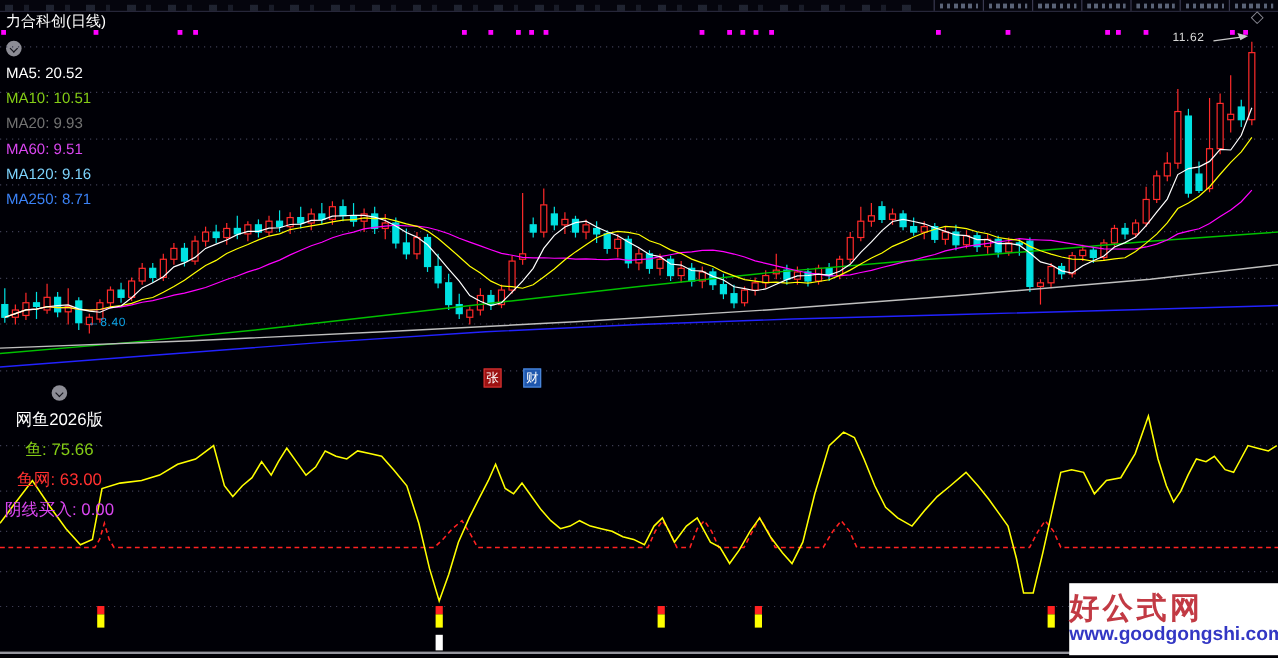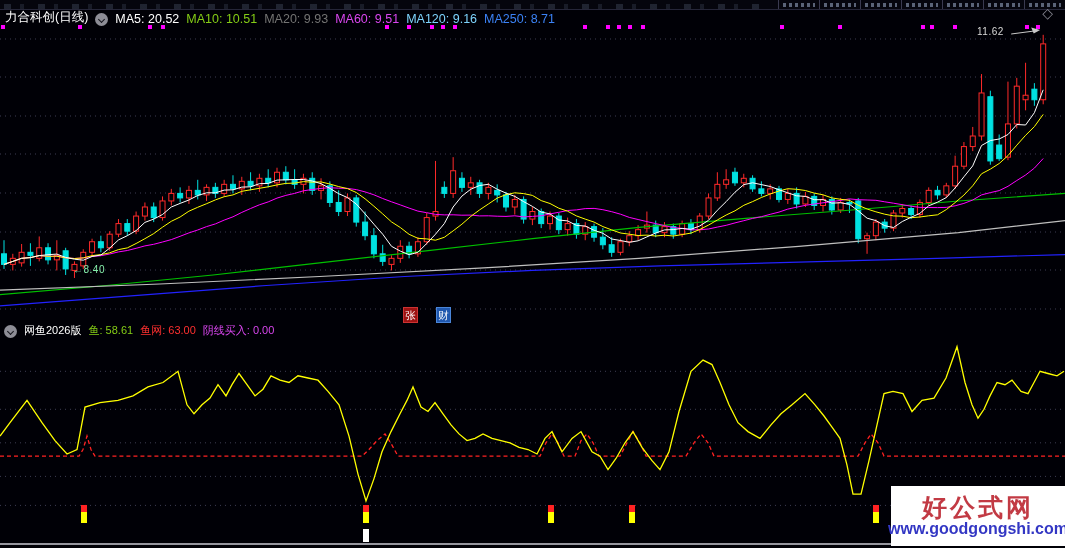--- a/index.html
+++ b/index.html
@@ -8,44 +8,44 @@
   
   .top-strip{position:absolute;left:0;top:0;width:1065px;height:10px;background:#05050d;
              border-bottom:1px solid #262639;box-sizing:border-box;}
   .menu-frag{position:absolute;left:4px;top:4px;width:760px;height:5px;opacity:.5;
              background:repeating-linear-gradient(90deg,#3a4254 0 7px,transparent 7px 16px,#2c3242 16px 20px,transparent 20px 34px);}
   .tool-stubs{position:absolute;right:0;top:0;width:287px;height:9px;display:flex;}
   .tool-stub{flex:1;border-left:1px solid #3a3a50;position:relative;}
   .tool-stub i{position:absolute;left:4px;right:4px;top:3px;height:4px;
                background:repeating-linear-gradient(90deg,#5a6377 0 3px,transparent 3px 6px);}
   
-  .hdr{position:absolute;left:5px;top:10px;height:16px;display:flex;align-items:flex-end;gap:7px;
-       font-size:12.5px;white-space:nowrap;}
-  .subhdr{position:absolute;left:4px;top:321px;height:17px;display:flex;align-items:flex-end;gap:7px;
-          font-size:11px;white-space:nowrap;}
+  .hdr{position:absolute;left:5px;top:10px;height:16px;display:flex;align-items:flex-start;gap:7px;
+       font-size:12.5px;white-space:nowrap;flex-direction:column;}
+  .subhdr{position:absolute;left:4px;top:321px;height:17px;display:flex;align-items:center;gap:7px;
+          font-size:14px;white-space:nowrap;flex-direction:column;}
   .circle-icon{display:inline-block;width:13px;height:13px;border-radius:50%;background:#8d8d96;
                position:relative;flex:0 0 auto;}
   .circle-icon:after{content:"";position:absolute;left:3.5px;top:4px;width:4px;height:4px;
                border-right:1.6px solid #15151d;border-bottom:1.6px solid #15151d;transform:rotate(45deg);}
   .c-white{color:#ffffff}.c-yellow{color:#84cc16}.c-magenta{color:#737373}
   .c-green{color:#d946ef}.c-gray{color:#7dd3fc}.c-blue{color:#3b82f6}.c-red{color:#ff3030}
   .diamond{position:absolute;right:12px;top:6px;color:#8a8a95;font-size:14px;line-height:14px;}
   
   svg.canvas{position:absolute;left:0;top:0;}
   
   .ann{position:absolute;font-size:10px;letter-spacing:.5px;}
-  #ann-low{left:73px;top:264px;color:#86efac;}
+  #ann-low{left:73px;top:264px;color:#0ea5e9;}
   #ann-high{left:977px;top:26px;color:#d8d8d8;}
   .evmark{position:absolute;top:307px;width:13px;height:14px;color:#fff;font-size:10.5px;
           line-height:14px;text-align:center;}
   #ev-zhang{left:403px;background:#9c1212;border:1px solid #c33;}
   #ev-cai{left:436px;background:#1f57ae;border:1px solid #4a85d8;}
   
   .wm{position:absolute;left:891px;top:486px;width:174px;height:60px;background:#ffffff;
-      display:flex;flex-direction:column;justify-content:center;align-items:center;z-index:5;}
+      display:flex;flex-direction:column;justify-content:center;align-items:flex-start;z-index:5;}
   .wm-t{color:#c23a44;font-size:25px;font-weight:bold;letter-spacing:3px;line-height:1.05;}
   .wm-u{color:#3337c4;font-size:16px;font-weight:bold;line-height:1.1;}
   .bottomline{position:absolute;left:0;top:543px;width:1065px;height:2px;background:#96969e;}
 </style>
 </head>
 <body>
 
 <div class="screen">
 
   <div class="top-strip">
@@ -399,21 +399,21 @@
 
   <div class="ann" id="ann-low">←8.40</div>
   <div class="ann" id="ann-high">11.62</div>
 
   <div class="evmark" id="ev-zhang">张</div>
   <div class="evmark" id="ev-cai">财</div>
 
   <div class="subhdr">
     <span class="circle-icon"></span>
     <span class="c-white">网鱼2026版</span>
-    <span class="c-yellow"><span>鱼:</span> <span>58.61</span></span>
+    <span class="c-yellow"><span>鱼:</span> <span>75.66</span></span>
     <span class="c-red"><span>鱼网:</span> <span>63.00</span></span>
     <span class="c-green"><span>阴线买入:</span> <span>0.00</span></span>
   </div>
 
   <div class="wm">
     <div class="wm-t">好公式网</div>
     <div class="wm-u">www.goodgongshi.com</div>
   </div>
 
   <div class="bottomline"></div>

